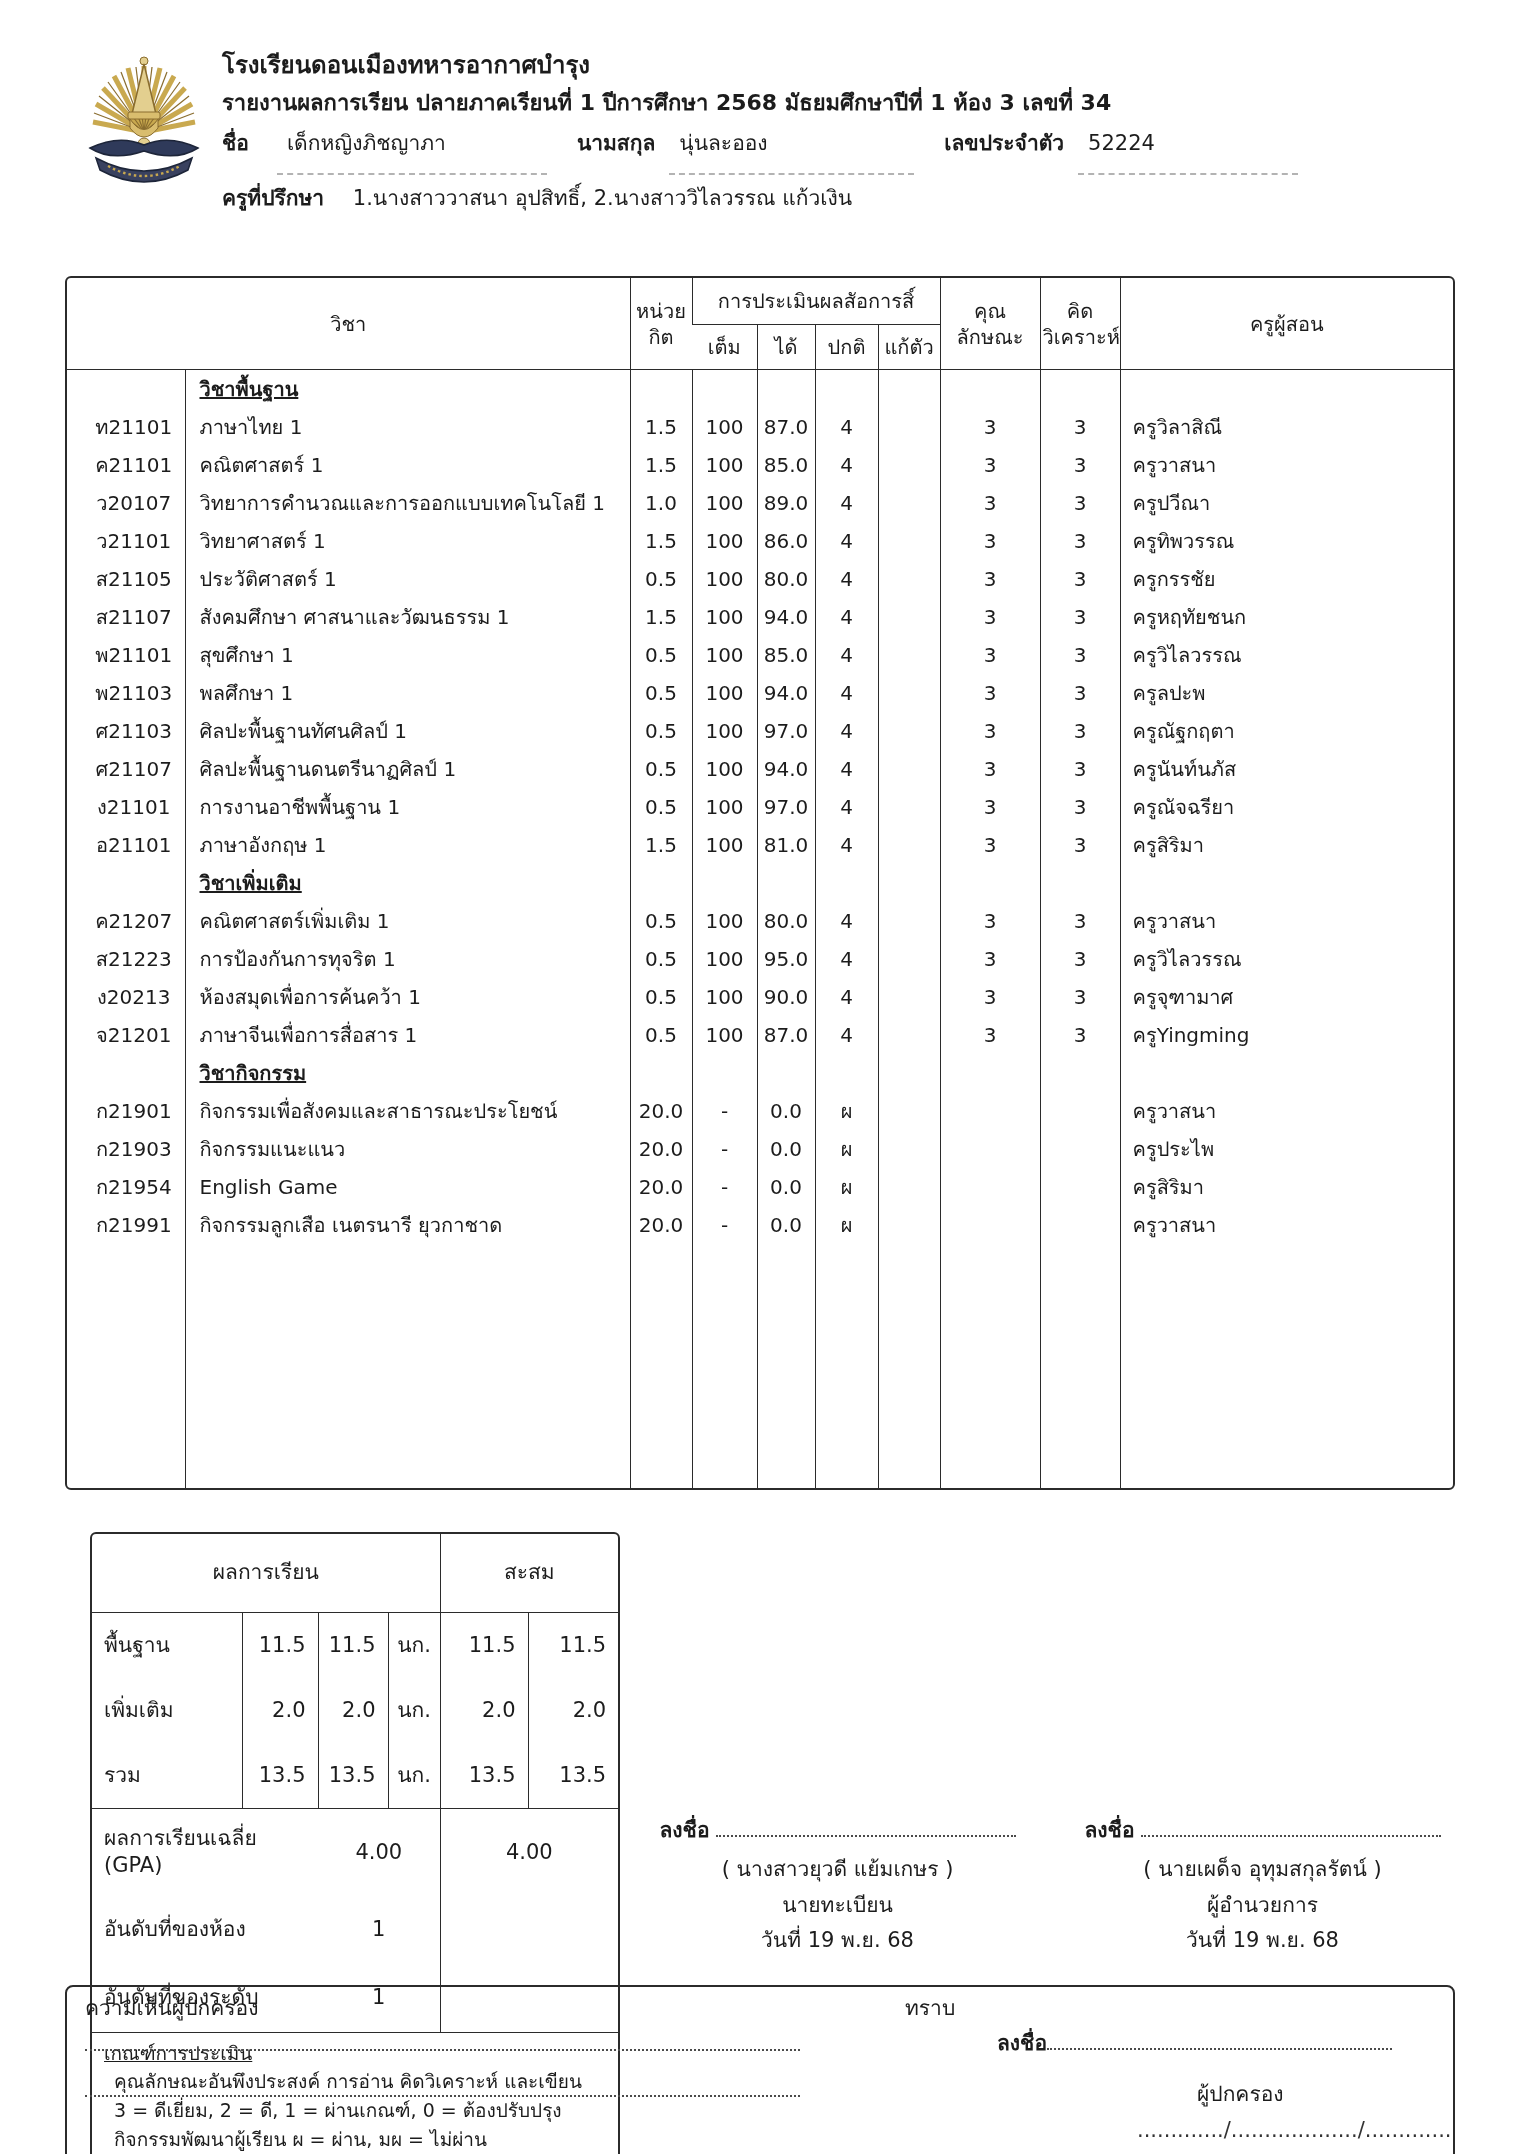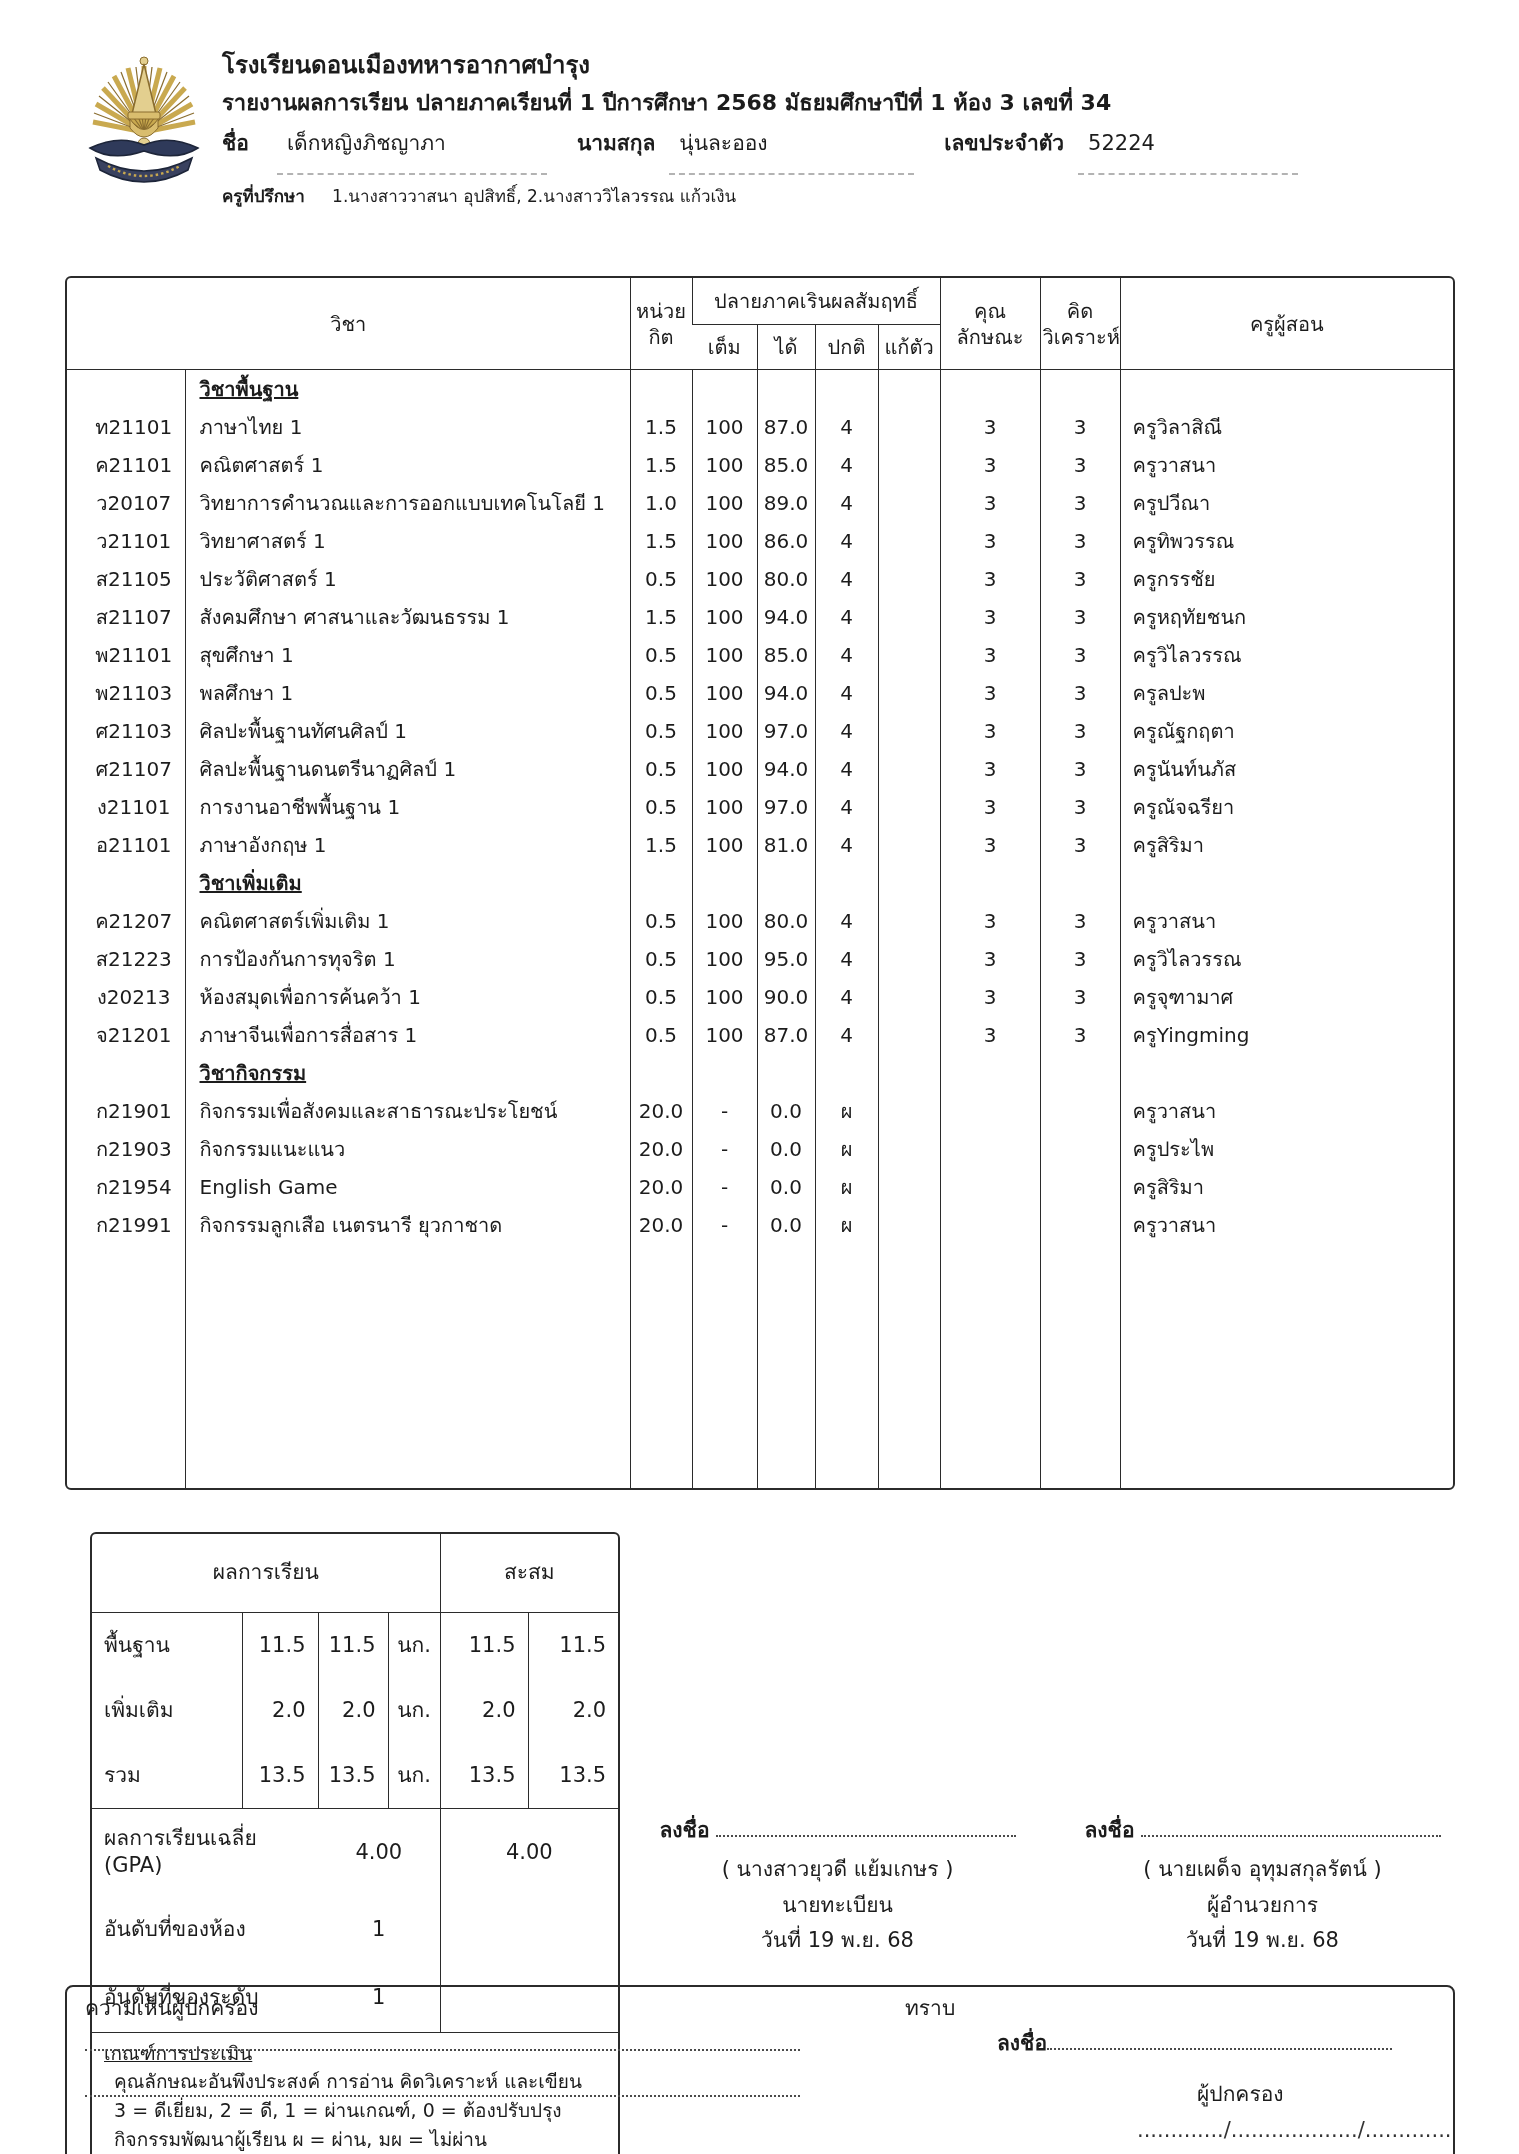--- a/index.html
+++ b/index.html
@@ -13,21 +13,21 @@
   .head-text{position:absolute;left:222px;top:50px;width:1230px;}
   .school-name{font-size:24px;font-weight:bold;margin-bottom:8px;}
   .report-title{font-size:22px;font-weight:bold;margin-bottom:12px;}
   .student-line{display:flex;align-items:baseline;font-size:21px;margin-top:6px;}
   .lbl{font-weight:bold;}
   .val{border-bottom:2px dashed #b3b3b3;padding:0 10px 16px 10px;display:inline-block;}
   .w1{width:250px;margin-left:28px;}
   .w2{width:225px;margin-left:14px;}
   .w3{width:200px;margin-left:14px;}
   .ml1{margin-left:30px;}
-  .advisor-line{font-size:17px;margin-top:10px;}
+  .advisor-line{font-size:21px;margin-top:10px;}
   .advisor-line .adv-val{margin-left:22px;}
   
   .grades-wrap{
     position:absolute;left:65px;top:276px;width:1390px;height:1214px;
     border:2px solid #2b2b2b;border-radius:6px;overflow:hidden;box-sizing:border-box;
   }
   table.grades{border-collapse:collapse;table-layout:fixed;width:1386px;height:100%;font-size:20px;}
   table.grades th{font-weight:normal;border-left:1.5px solid #2b2b2b;border-bottom:1.5px solid #2b2b2b;text-align:center;padding:2px 2px;}
   table.grades th:first-child{border-left:none;}
   table.grades .gt-head1 th{height:42px;}
@@ -163,21 +163,21 @@
         <col style="width:80px">
           <col style="width:333px">
       </colgroup>
       <thead>
         <tr class="gt-head1">
           <th colspan="2" rowspan="2">วิชา</th>
           <th rowspan="2">
             <div>หน่วย</div>
             <div>กิต</div>
           </th>
-          <th colspan="4">ปลายภาคเรินผลสัมฤทธิ์</th>
+          <th colspan="4">การประเมินผลสัอการสิ์</th>
           <th rowspan="2">
             <div>คุณ</div>
             <div>ลักษณะ</div>
           </th>
           <th rowspan="2">
             <div>คิด</div>
             <div>วิเคราะห์</div>
           </th>
           <th rowspan="2">ครูผู้สอน</th>
         </tr>

